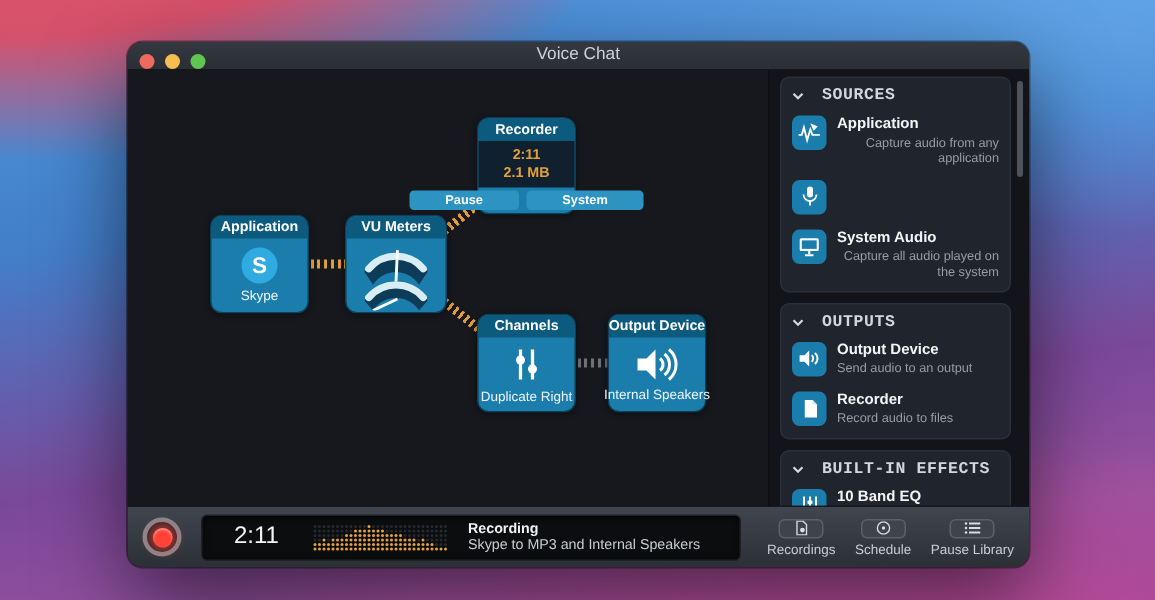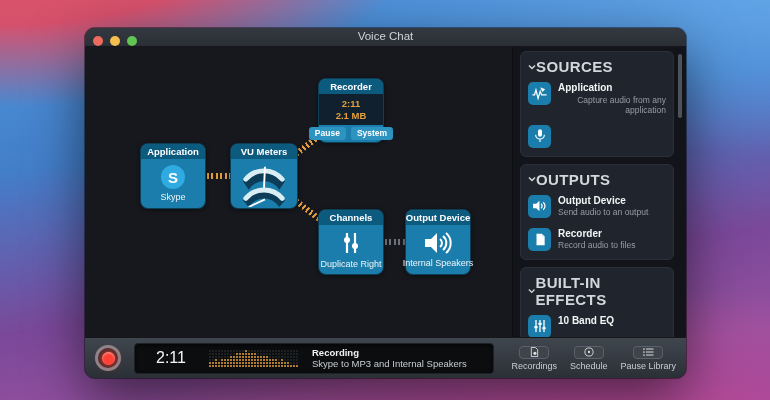--- a/index.html
+++ b/index.html
@@ -68,42 +68,43 @@
     height:31px; background:#10202e;
     display:flex; flex-direction:column; align-items:center; justify-content:center; gap:1px;
   }
   .rec-mid span{ color:#e5a03c; font-size:9.5px; font-weight:bold; }
   .rec-btns{
     height:17px; display:flex; align-items:center; justify-content:center; gap:5px;
     border-radius:0 0 7px 7px;
   }
   .rec-btn{
     background:#2d93c0; border:none; color:#fff; font-size:8.5px; font-weight:bold;
-    border-radius:3px; padding:2px 6px; line-height:1; font-family:inherit;
+    border-radius:3px; padding:2px 24px; line-height:1; font-family:inherit;
   }
 
   .wire{ position:absolute; height:6px;
     background:repeating-linear-gradient(90deg,#e09b3a 0 2px,transparent 2px 4.5px);
     transform-origin:left center; }
   .wire.gray{ background:repeating-linear-gradient(90deg,#6d7278 0 2px,transparent 2px 4.5px); }
 
   
   .sidebar{
     width:174px; background:#121419; padding:4px 12px 0 7px;
     position:relative; overflow:hidden; flex:none;
     border-left:1px solid #0c0e11;
   }
   .section{
     background:#20252d; border:1px solid #2a3039; border-radius:6px;
     padding:5px 7px 3px; margin-bottom:7px;
   }
   .sec-head{
-    display:flex; align-items:center; gap:0;
-    font-size:15px; font-weight:bold; letter-spacing:.4px; color:#d3d7dd;
+    display:flex; align-items:center; gap:12px;
+    font-size:11px; font-weight:bold; letter-spacing:.4px; color:#d3d7dd;
     margin:1px 0 2px;
+    font-family:Liberation Mono, monospace;
   }
   .item{ display:flex; gap:7px; padding:5px 0; }
   .item-icon{
     width:23px; height:23px; border-radius:5px; background:#1a7dab;
     flex:none; display:flex; align-items:center; justify-content:center;
   }
   .item-title{ font-size:10px; font-weight:bold; color:#f2f4f6; line-height:1.15; }
   .item-desc{ font-size:8.5px; color:#959da7; line-height:1.2; margin-top:1px;text-align:right; }
   .scroll-handle{
     position:absolute; right:4px; top:7px; width:4px; height:64px;
@@ -257,20 +258,34 @@
         </div>
         <div class="item">
           <div class="item-icon">
             <svg width="16" height="16" viewBox="0 0 24 24">
                 <rect x="9" y="2" width="6" height="11" rx="3" fill="#fff"></rect>
                 <path d="M5.5 10 a6.5 6.5 0 0 0 13 0" stroke="#fff" stroke-width="1.8" fill="none"></path>
                 <line x1="12" y1="17" x2="12" y2="21" stroke="#fff" stroke-width="1.8"></line>
               </svg>
           </div>
         </div>
+        <div class="item">
+          <div class="item-icon">
+            <svg width="17" height="17" viewBox="0 0 24 24">
+                <rect x="3" y="4" width="18" height="12" rx="1.5" fill="#fff"></rect>
+                <rect x="5" y="6" width="14" height="8" fill="#1a7dab"></rect>
+                <line x1="12" y1="16" x2="12" y2="19" stroke="#fff" stroke-width="2"></line>
+                <line x1="8" y1="20" x2="16" y2="20" stroke="#fff" stroke-width="2"></line>
+              </svg>
+          </div>
+          <div>
+            <div class="item-title">System Audio</div>
+            <div class="item-desc">Capture all audio played on the system</div>
+          </div>
+        </div>
       </div>
 
       <div class="section">
         <div class="sec-head">
           <svg width="8" height="6" viewBox="0 0 8 6">
               <polyline points="1,1.5 4,4.5 7,1.5" fill="none" stroke="#d3d7dd" stroke-width="1.5"></polyline>
             </svg>
           <span>OUTPUTS</span>
         </div>
         <div class="item">

